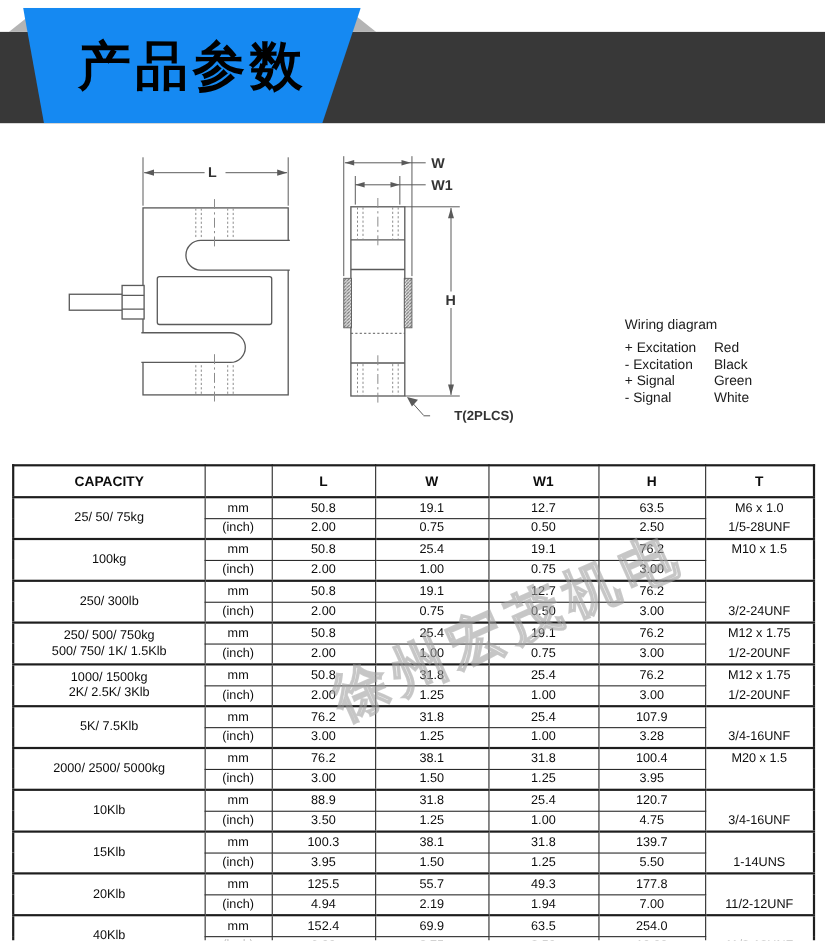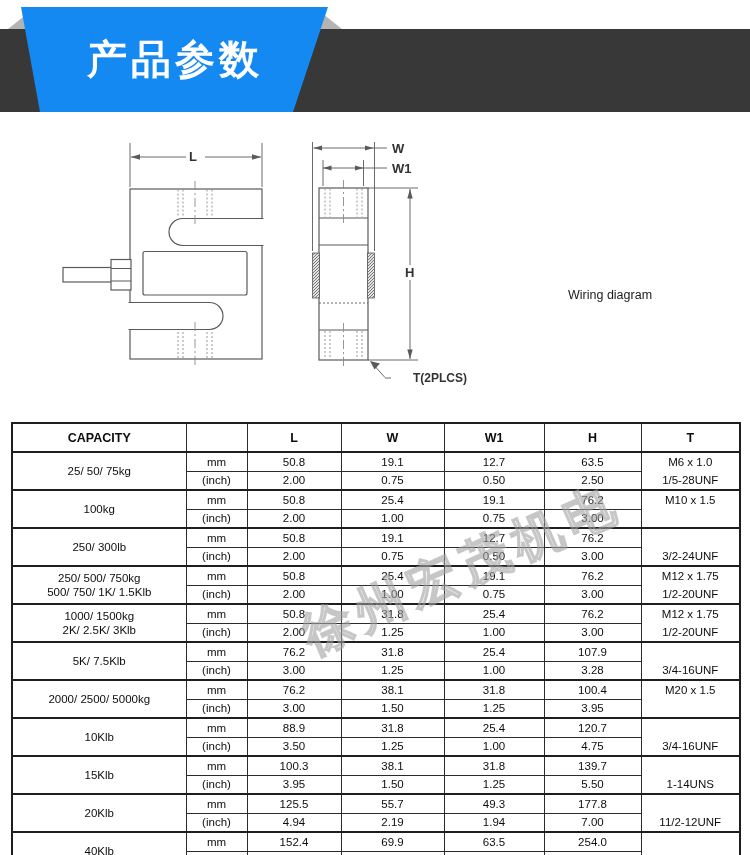--- a/index.html
+++ b/index.html
@@ -9,21 +9,21 @@
   
   .banner-bar{position:absolute;left:0;top:29px;width:750px;height:83px;background:#383838;}
   .fold{position:absolute;background:#b4b4b4;}
   .fold-left{left:8px;top:10px;width:24px;height:19px;
              clip-path:polygon(0 100%,100% 0,100% 100%);}
   .fold-right{left:318px;top:10px;width:24px;height:19px;
               clip-path:polygon(0 0,100% 100%,0 100%);}
   .ribbon{position:absolute;left:0;top:7px;width:350px;height:105px;background:#1589f2;
           clip-path:polygon(21px 0,328px 0,293px 100%,40px 100%);
           display:flex;align-items:center;justify-content:center;}
-  .ribbon h1{margin:0;color:#ffffff;font-size:40px;font-weight:bold;letter-spacing:4px;
+  .ribbon h1{margin:0;color:#000000;font-size:48px;font-weight:bold;letter-spacing:4px;
              font-family:"Liberation Sans",sans-serif;}
 
   
   .drawing{position:absolute;left:0;top:130px;width:750px;height:292px;}
   .dim{position:absolute;font-weight:bold;font-size:13px;color:#333;white-space:nowrap;}
   .dim-h{background:#fff;padding:0 3px;}
   .note{position:absolute;left:432px;top:314px;font-weight:bold;font-size:12.5px;
         color:#1b1b1b;line-height:15px;white-space:nowrap;}
   .wiring{position:absolute;left:568px;top:288px;font-size:12.5px;color:#1b1b1b;white-space:nowrap;}
   .wiring-title{line-height:15px;}
@@ -146,20 +146,38 @@
 
   <div class="dim" style="left:189px;top:149px;">L</div>
   <div class="dim" style="left:392px;top:141px;">W</div>
   <div class="dim" style="left:392px;top:161px;">W1</div>
   <div class="dim dim-h" style="left:402px;top:265px;">H</div>
   <div class="dim" style="left:413px;top:371px;font-size:12px;">T(2PLCS)</div>
 
 
   <div class="wiring">
     <div class="wiring-title">Wiring diagram</div>
+    <div class="wiring-rows">
+      <div class="wrow">
+        <span class="wlabel">+ Excitation</span>
+        <span>Red</span>
+      </div>
+      <div class="wrow">
+        <span class="wlabel">- Excitation</span>
+        <span>Black</span>
+      </div>
+      <div class="wrow">
+        <span class="wlabel">+ Signal</span>
+        <span>Green</span>
+      </div>
+      <div class="wrow">
+        <span class="wlabel">- Signal</span>
+        <span>White</span>
+      </div>
+    </div>
   </div>
 
   <div class="watermark">徐州宏茂机电</div>
 
   <table class="spec-table">
     <colgroup>
       <col style="width:174px">
         <col style="width:61px">
         <col style="width:94px">
       <col style="width:103px">

